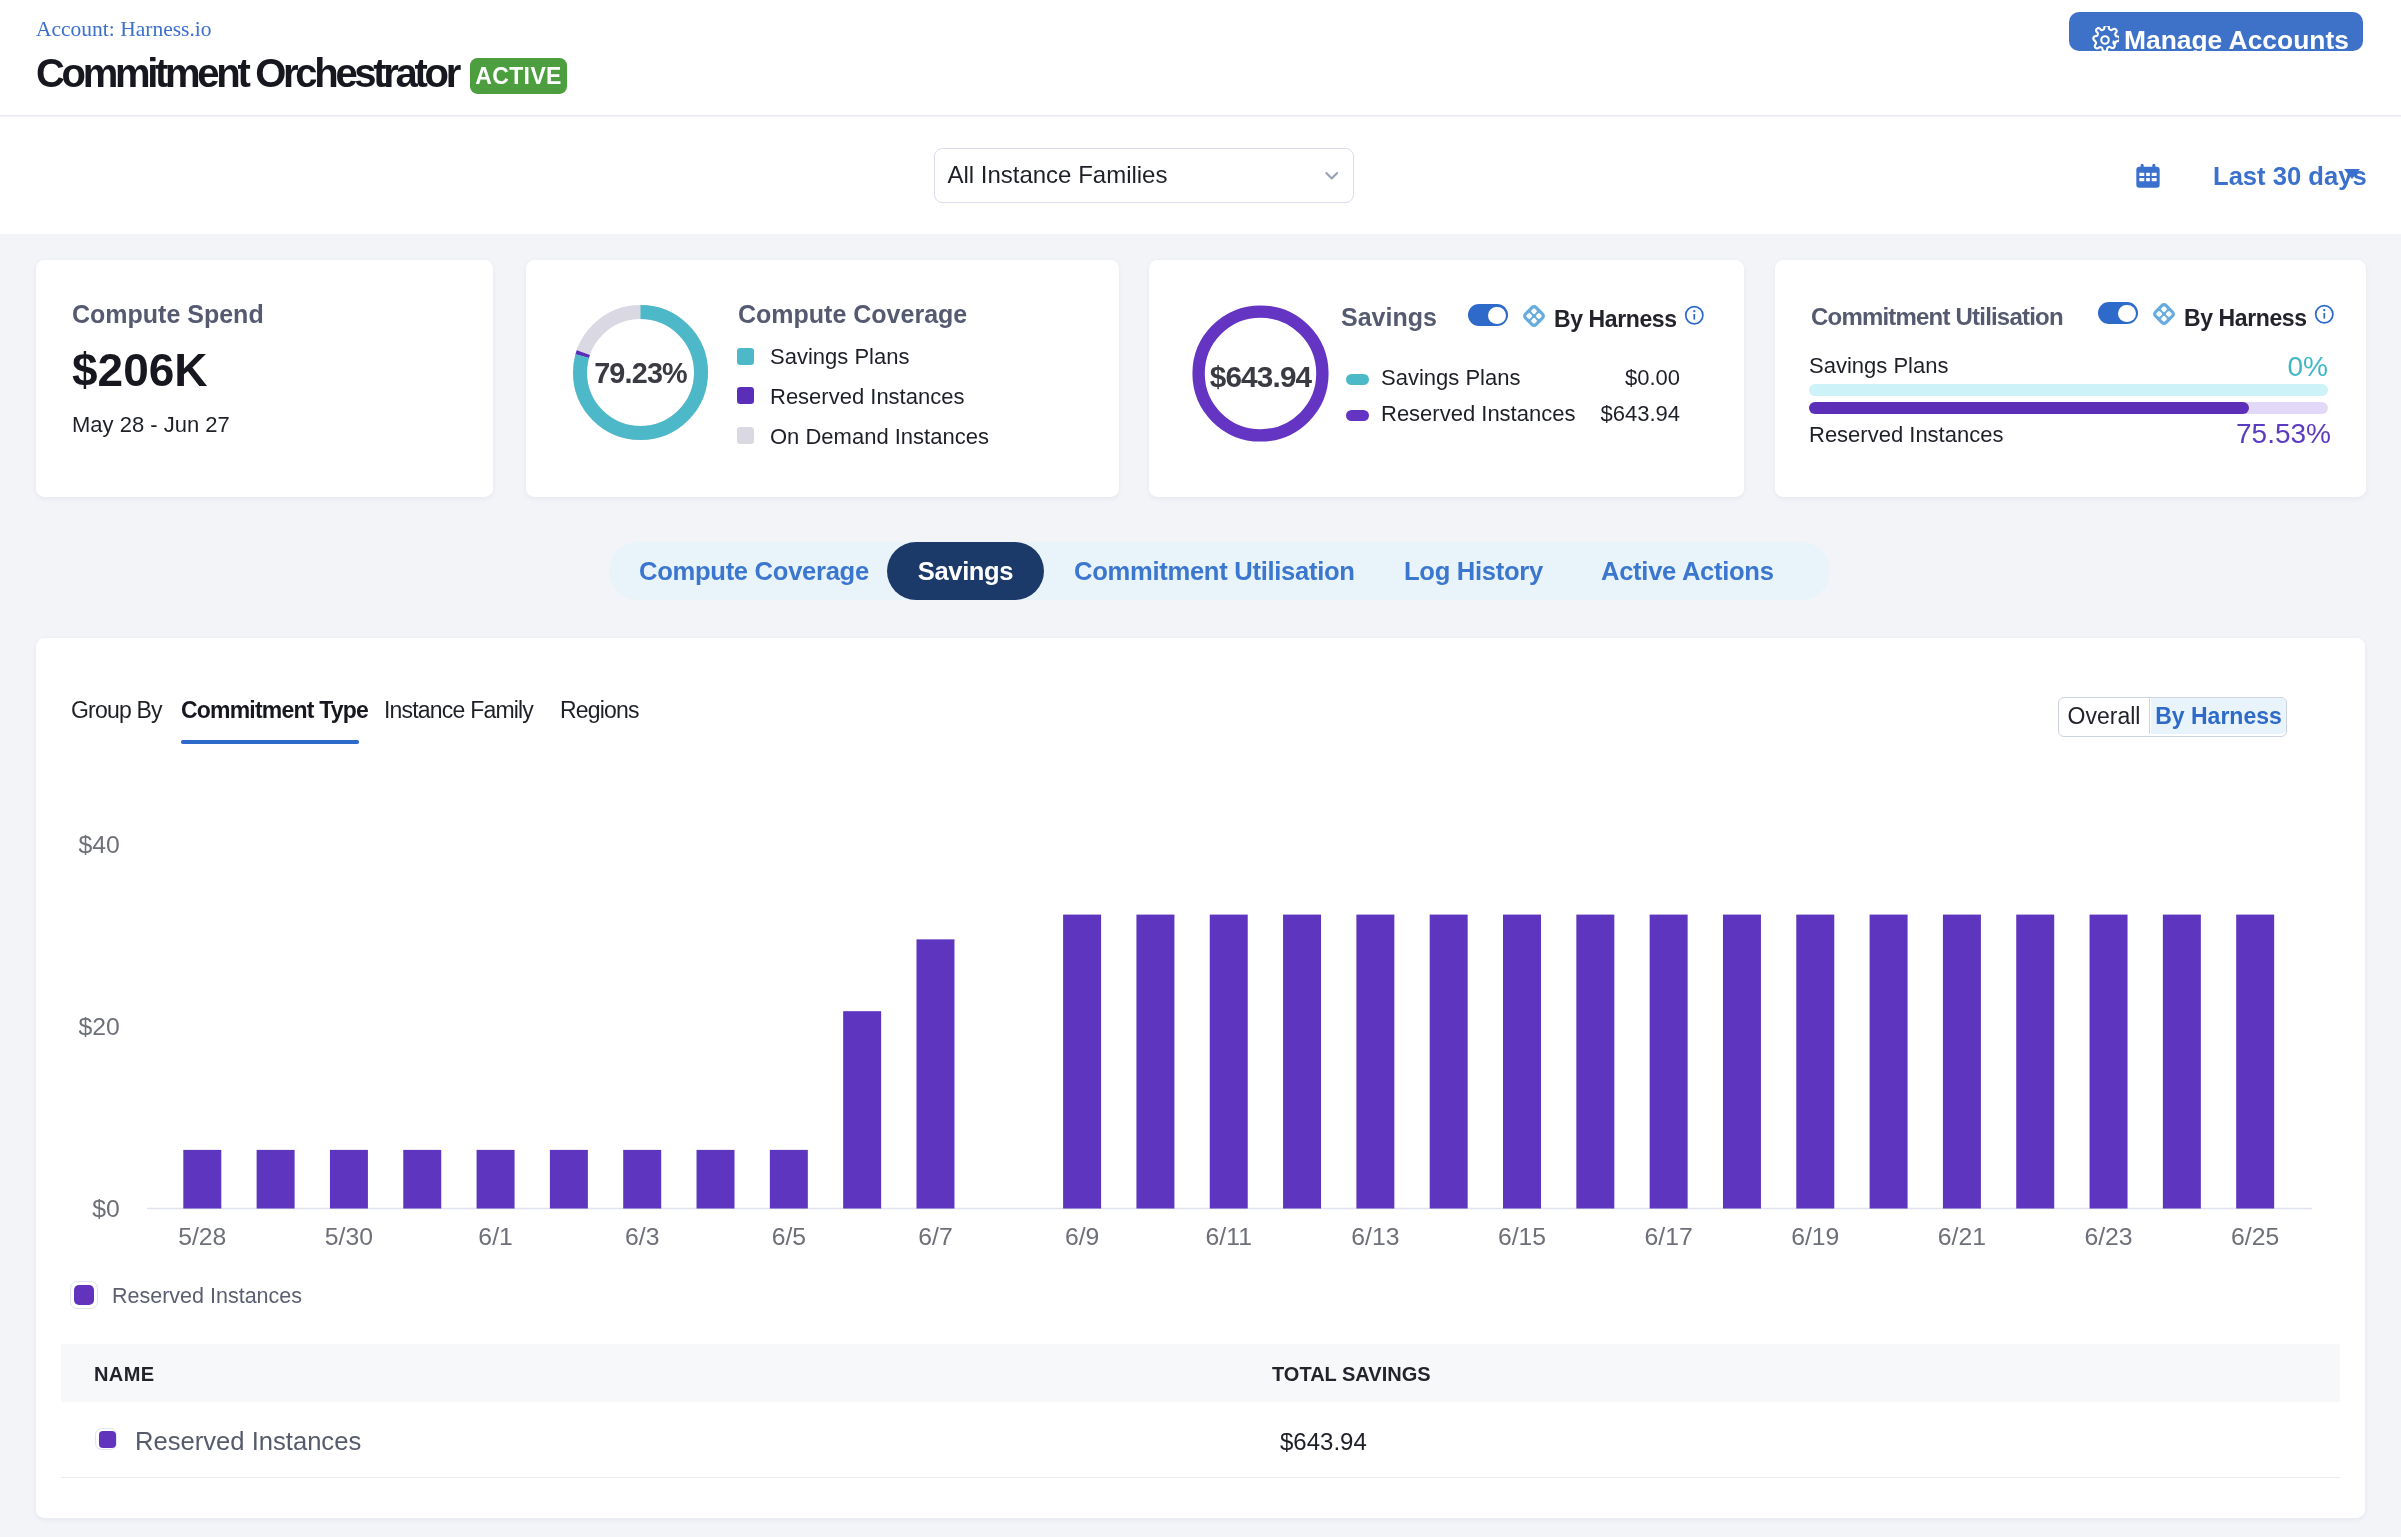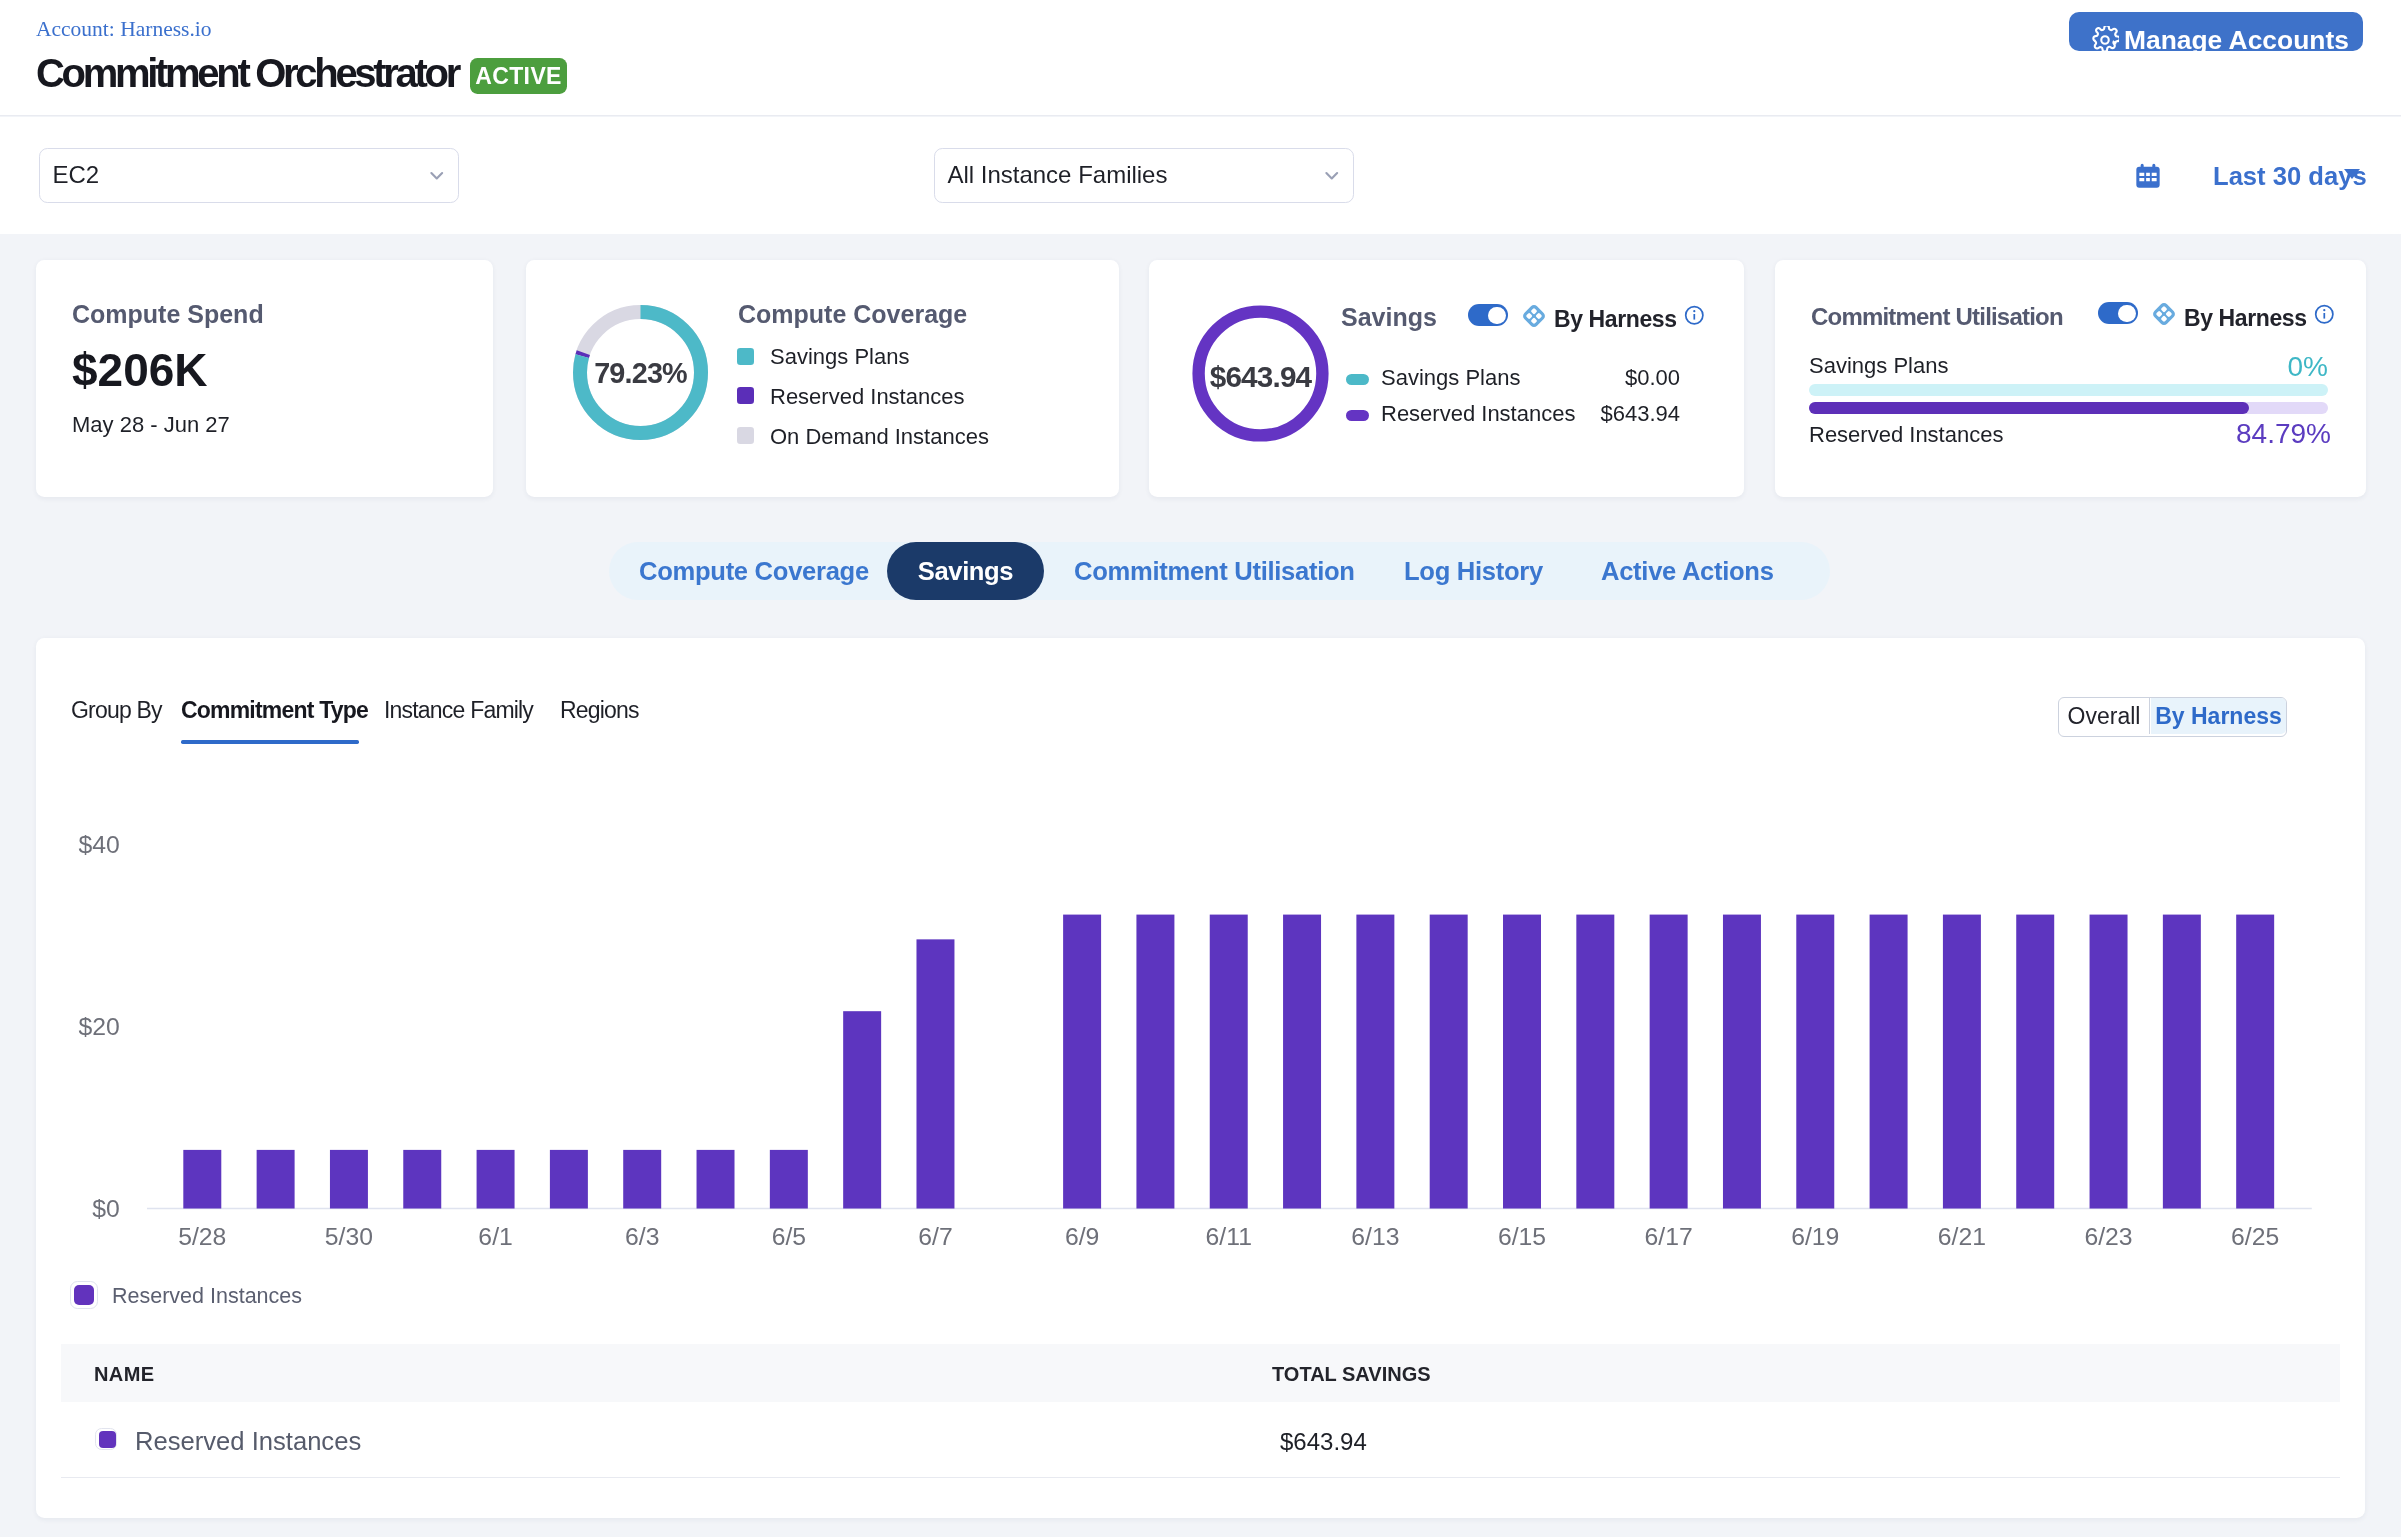--- a/index.html
+++ b/index.html
@@ -86,23 +86,20 @@
     <div id="manage">
         <svg class="abs" style="left:21.5px;top:14px" width="28" height="28" viewBox="0 0 24 24" fill="none" stroke="#fff" stroke-width="1.8">
           <circle cx="12" cy="12" r="3.2"></circle>
           <path d="M19.4 13.5a1.8 1.8 0 0 0 .36 1.98l.07.07a2 2 0 1 1-2.83 2.83l-.07-.07a1.8 1.8 0 0 0-1.98-.36 1.8 1.8 0 0 0-1.09 1.65V20a2 2 0 1 1-4 0v-.1a1.8 1.8 0 0 0-1.18-1.65 1.8 1.8 0 0 0-1.98.36l-.07.07a2 2 0 1 1-2.83-2.83l.07-.07a1.8 1.8 0 0 0 .36-1.98 1.8 1.8 0 0 0-1.65-1.09H4a2 2 0 1 1 0-4h.1a1.8 1.8 0 0 0 1.65-1.18 1.8 1.8 0 0 0-.36-1.98l-.07-.07A2 2 0 1 1 8.15 2.9l.07.07a1.8 1.8 0 0 0 1.98.36h.1A1.8 1.8 0 0 0 11.39 1.68V1.6a2 2 0 1 1 4 0v.1a1.8 1.8 0 0 0 1.09 1.65 1.8 1.8 0 0 0 1.98-.36l.07-.07a2 2 0 1 1 2.83 2.83l-.07.07a1.8 1.8 0 0 0-.36 1.98v.1a1.8 1.8 0 0 0 1.65 1.09h.08a2 2 0 1 1 0 4h-.1a1.8 1.8 0 0 0-1.66 1.46z"></path>
         </svg>
         <span>Manage Accounts</span>
       </div>
   </div>
 
   <div id="filterbar">
-    <div class="dd" style="left:39px">EC2<svg class="chev" width="21.5" height="21.5" viewBox="0 0 24 24" fill="none" stroke="#9aa0b5" stroke-width="2.4" stroke-linecap="round" stroke-linejoin="round">
-          <polyline points="6 9 12 15 18 9"></polyline>
-        </svg></div>
     <div class="dd" style="left:934px">All Instance Families<svg class="chev" width="21.5" height="21.5" viewBox="0 0 24 24" fill="none" stroke="#9aa0b5" stroke-width="2.4" stroke-linecap="round" stroke-linejoin="round">
           <polyline points="6 9 12 15 18 9"></polyline>
         </svg></div>
     <svg class="abs" style="left:2134px;top:45px" width="28" height="28" viewBox="0 0 24 24" fill="#3b70cd">
         <path d="M7 1.5a1.3 1.3 0 0 1 1.3 1.3V4h7.4V2.8a1.3 1.3 0 1 1 2.6 0V4h1.2A2.5 2.5 0 0 1 22 6.5v13a2.5 2.5 0 0 1-2.5 2.5h-15A2.5 2.5 0 0 1 2 19.5v-13A2.5 2.5 0 0 1 4.5 4h1.2V2.8A1.3 1.3 0 0 1 7 1.5zM4.6 9.2v2.9h4.2V9.2H4.6zm5.8 0v2.9h3.2V9.2h-3.2zm4.8 0v2.9h4.2V9.2h-4.2zM4.6 13.7v2.9h4.2v-2.9H4.6zm5.8 0v2.9h3.2v-2.9h-3.2zm4.8 0v2.9h4.2v-2.9h-4.2z"></path>
       </svg>
     <div id="dateflt">Last 30 days</div>
     <div class="abs" style="left:2344px;top:52px;width:0;height:0;border-left:8.3px solid transparent;border-right:8.3px solid transparent;border-top:10.7px solid #3b70cd"></div>
   </div>
 
@@ -186,21 +183,21 @@
         <line x1="12" y1="10.5" x2="12" y2="17"></line>
         <circle cx="12" cy="7.2" r="1.3" fill="#2e6ac9" stroke="none"></circle>
       </svg>
     <div class="abs" style="left:34px;top:93px;font-size:22px;color:#1e2027">Savings Plans</div>
     <div class="abs" style="right:38px;top:91px;font-size:28px;color:#3eb7c6">0%</div>
     <div class="ubar" style="top:124px;background:#cdf2f7"></div>
     <div class="ubar" style="top:142px;background:#e2d9f8">
         <div style="position:absolute;left:0;top:0;width:440px;height:12.4px;border-radius:6.6px;background:#5d2fb8"></div>
       </div>
     <div class="abs" style="left:34px;top:162px;font-size:22px;color:#1e2027">Reserved Instances</div>
-    <div class="abs" style="right:35px;top:158px;font-size:28px;color:#5b3cc0">84.79%</div>
+    <div class="abs" style="right:35px;top:158px;font-size:28px;color:#5b3cc0">75.53%</div>
   </div>
 
   <div id="tabbar">
     <div class="tab" style="left:30px">Compute Coverage</div>
     <div id="tabactive">Savings</div>
     <div class="tab" style="left:465px">Commitment Utilisation</div>
     <div class="tab" style="left:795px">Log History</div>
     <div class="tab" style="left:992px">Active Actions</div>
   </div>
 

